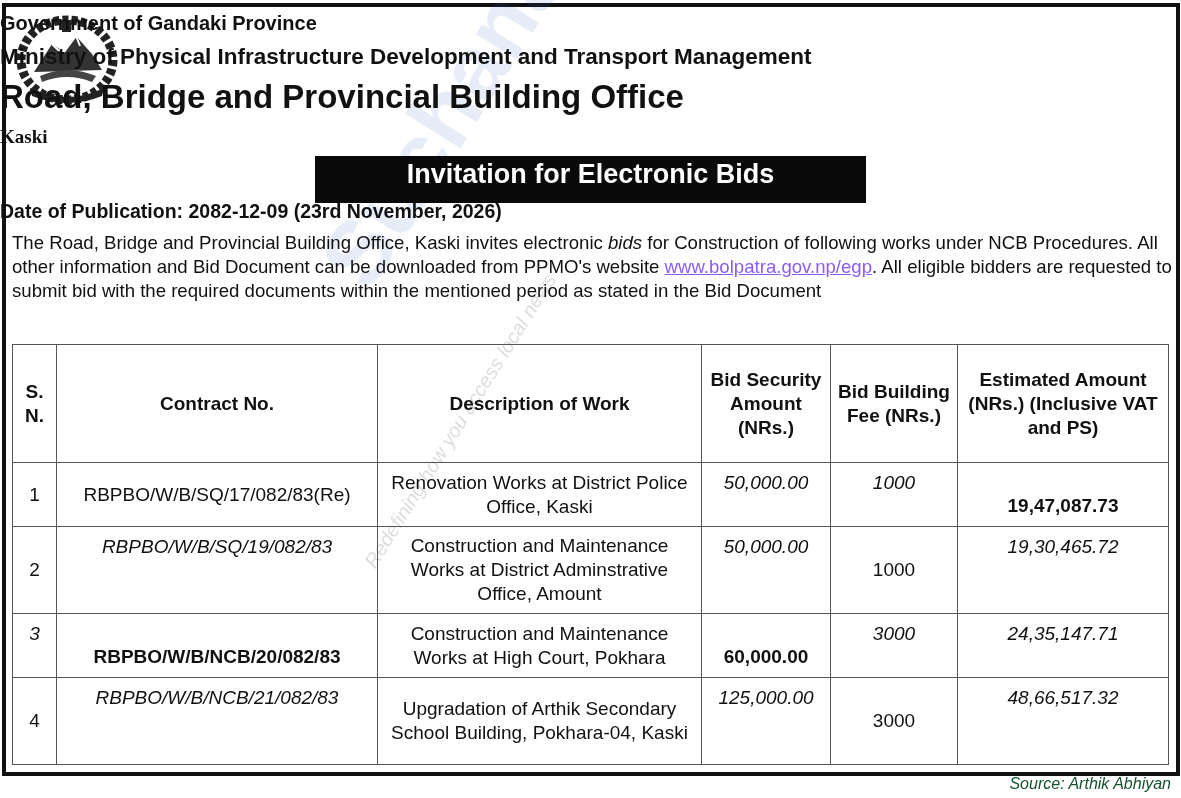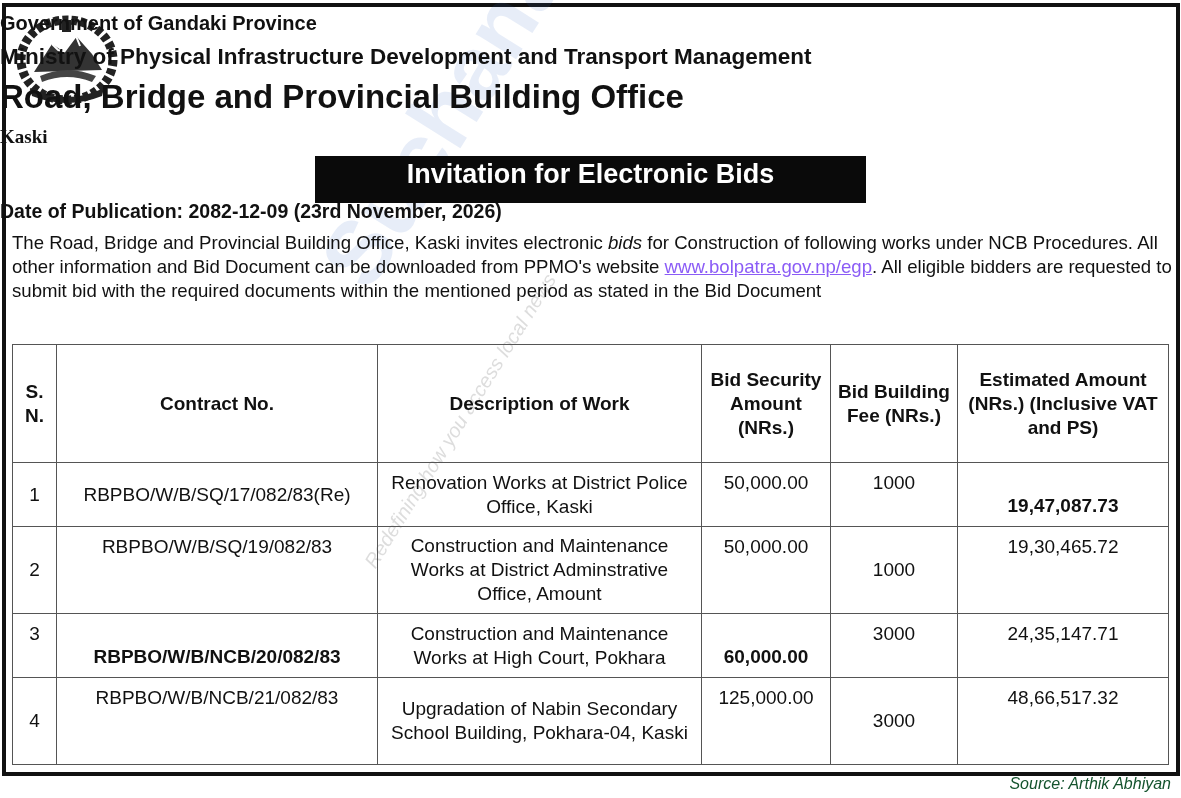--- a/index.html
+++ b/index.html
@@ -20,21 +20,21 @@
   .intro { position: absolute; left: 12px; top: 231px; width: 1160px;
            font-size: 18.6px; line-height: 24px; }
   .intro a { color: #8b5cf6; text-decoration: underline; }
   table.bids { position: absolute; left: 12px; top: 344px; width: 1157px;
                border-collapse: collapse; font-size: 19px; table-layout: fixed; }
   table.bids th, table.bids td { border: 1.5px solid #555; text-align: center; padding: 0 4px; }
   table.bids th { font-weight: bold; line-height: 24px; font-size: 19px; }
   table.bids td { line-height: 24px; }
   td.sn { text-align: left; padding-left: 10px; }
   td.contract { text-align: left; padding-left: 10px; }
-  .valign-top { vertical-align: top; padding-top: 8px !important; }
+  .valign-top { vertical-align: top; padding-top: 8px !important; font-style: italic; }
   .valign-bottom { vertical-align: bottom; padding-bottom: 8px !important; font-weight: bold; }
   .source { position: absolute; right: 10px; top: 775px; font-style: italic; font-size: 16px; color: #14532d; }
   .watermark { position: absolute; left: 300px; top: 250px; transform: rotate(-58deg);
                transform-origin: left top; font-size: 90px; font-weight: bold;
                color: rgba(60, 110, 200, 0.12); white-space: nowrap; pointer-events: none; }
   .watermark-tag { position: absolute; left: 360px; top: 560px; transform: rotate(-58deg);
                    transform-origin: left top; font-size: 20px; font-style: italic;
                    color: rgba(120,120,120,0.25); white-space: nowrap; pointer-events: none; }
 </style>
 </head>
@@ -103,21 +103,21 @@
       <td class="sn valign-top">3</td>
       <td class="contract valign-bottom">RBPBO/W/B/NCB/20/082/83</td>
       <td>Construction and Maintenance Works at High Court, Pokhara</td>
       <td class="valign-bottom">60,000.00</td>
       <td class="valign-top">3000</td>
       <td class="valign-top">24,35,147.71</td>
     </tr>
     <tr style="height:87px">
       <td class="sn">4</td>
       <td class="contract valign-top">RBPBO/W/B/NCB/21/082/83</td>
-      <td>Upgradation of Nabin Secondary School Building, Pokhara-04, Kaski</td>
+      <td>Upgradation of Arthik Secondary School Building, Pokhara-04, Kaski</td>
       <td class="valign-top">125,000.00</td>
       <td>3000</td>
       <td class="valign-top">48,66,517.32</td>
     </tr>
   </tbody>
 </table>
 
 <div class="source">Source: Arthik Abhiyan</div>
 
 </body></html>

